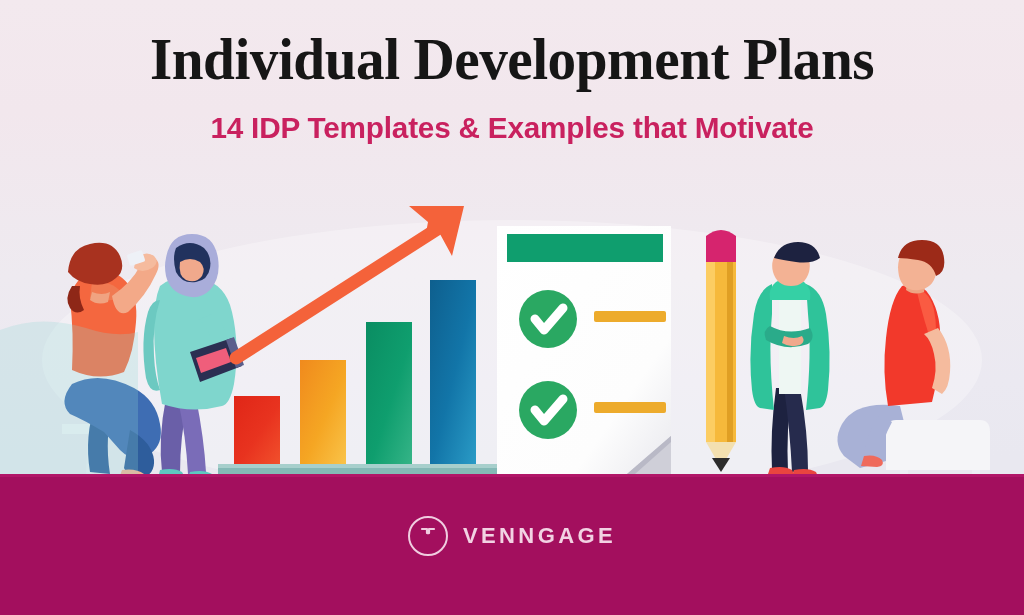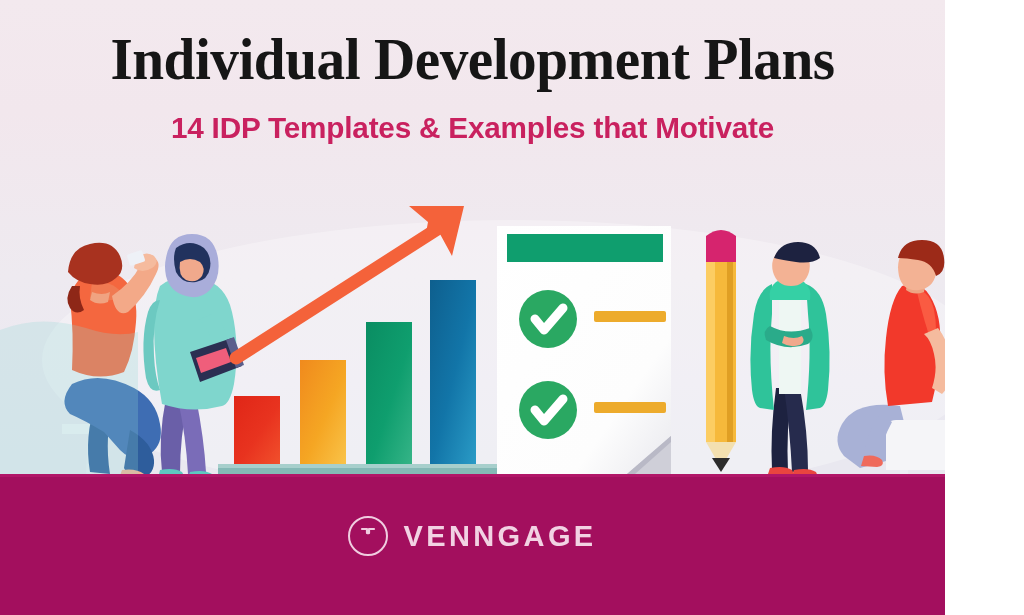--- a/index.html
+++ b/index.html
@@ -1,20 +1,20 @@
 <!DOCTYPE html>
 <html><head>
 <meta charset="utf-8">
 <style>
   html,body{margin:0;padding:0;background:#ffffff;}
   body{font-family:"Liberation Sans",sans-serif;}
 
   #poster{
     position:relative;
-    width:945px;height:615px;
+    width:1024px;height:615px;
     overflow:hidden;
     background:linear-gradient(180deg,#f3e9ee 0%,#f2e7ed 18%,#eeeaf0 45%,#ebe9f1 62%,#e9e8f0 74%);
   }
 
   
   .title{
     position:absolute;left:0;right:0;top:29px;
     text-align:center;
     font-family:"Liberation Serif",serif;
     font-weight:700;
@@ -53,21 +53,21 @@
   }
   .logo-mark{
     width:40px;height:40px;border-radius:50%;
     border:2.5px solid #f0cde0;
     display:flex;align-items:center;justify-content:center;
     box-sizing:border-box;
   }
   .logo-mark svg{display:block;}
   .logo-text{
     color:#f2d2e3;
-    font-size:29px;
+    font-size:22px;
     font-weight:700;
     letter-spacing:3.4px;
   }
 
   
   .scene{position:absolute;left:0;top:0;width:1024px;height:615px;}
   .scene svg{position:absolute;left:0;top:0;}
 </style>
 </head>
 <body>

